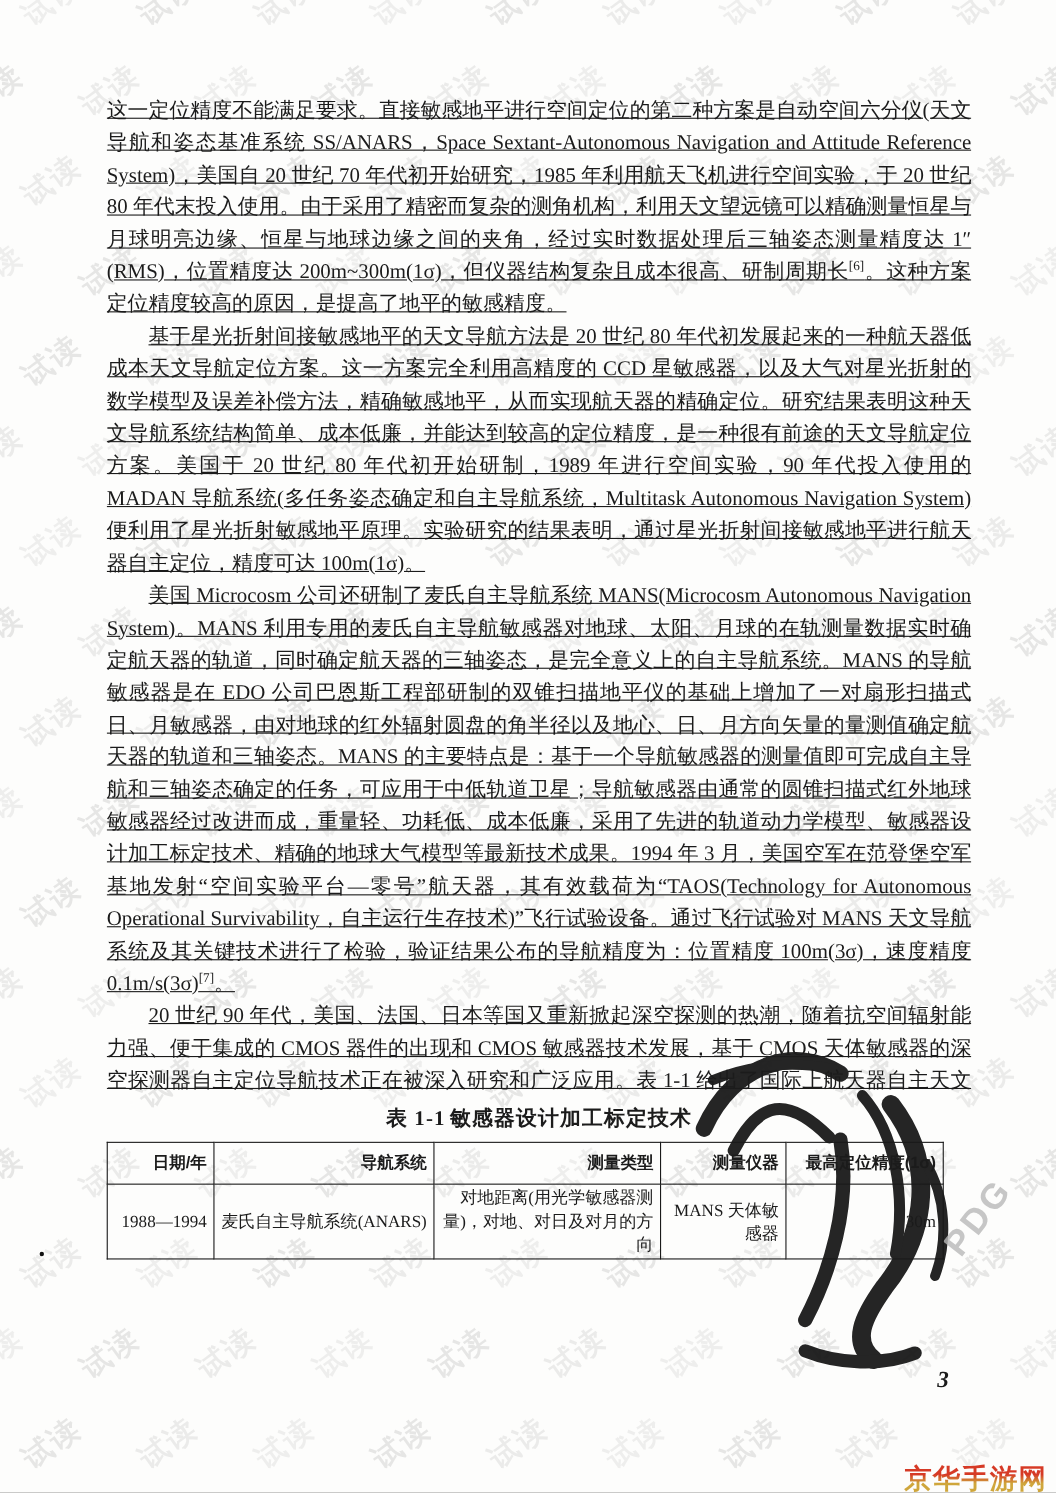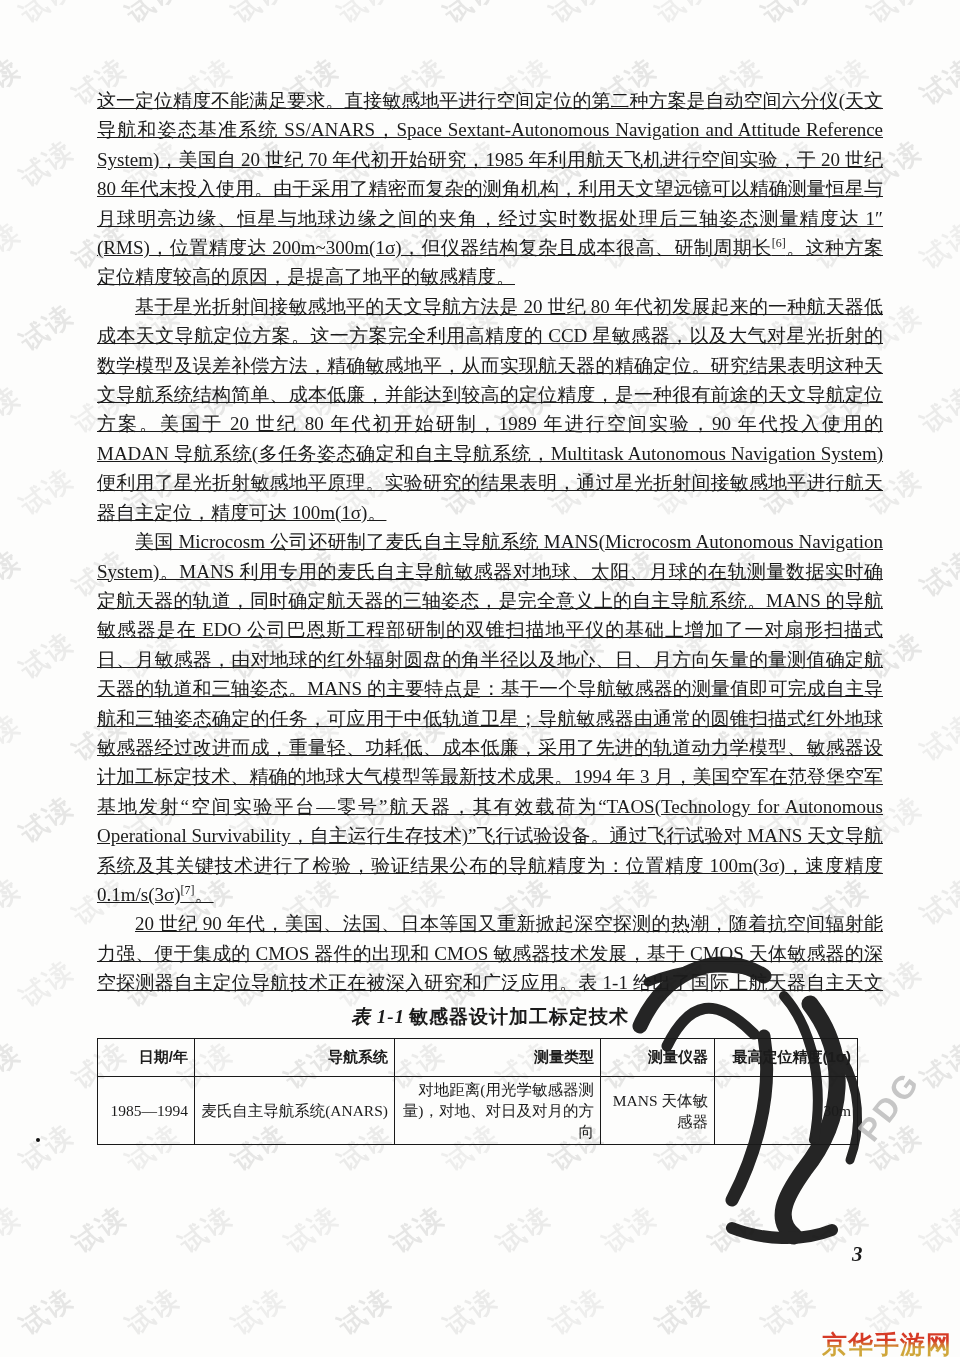--- a/index.html
+++ b/index.html
@@ -42,21 +42,21 @@
     text-decoration:underline;
   }
   .paragraphs p.indent{text-indent:2em;}
   .paragraphs sup{font-size:12px;line-height:0;}
   .table-caption{
     margin:4px 0 8px 0;
     text-align:center;
     font-size:19px;font-weight:bold;
     letter-spacing:1px;
   }
-  .table-caption .cap-label{margin-right:4px;font-style:italic;}
+  .table-caption .cap-label{margin-right:4px;}
   table.dev{
     border-collapse:collapse;
     table-layout:fixed;
     width:760px;
     background:transparent;
   }
   table.dev th,table.dev td{
     border:1.5px solid #1a1a1a;
     text-align:right;vertical-align:middle;
     padding:2px 6px;
@@ -296,21 +296,21 @@
         <tr>
           <th>日期/年</th>
           <th>导航系统</th>
           <th>测量类型</th>
           <th>测量仪器</th>
           <th>最高定位精度(1σ)</th>
         </tr>
       </thead>
       <tbody>
         <tr>
-          <td>1985—1994</td>
+          <td>1988—1994</td>
           <td>麦氏自主导航系统(ANARS)</td>
           <td>对地距离(用光学敏感器测量)，对地、对日及对月的方向</td>
           <td>MANS 天体敏感器</td>
           <td>30m</td>
         </tr>
       </tbody>
     </table>
   </div>
 
   <div class="speck"></div>

